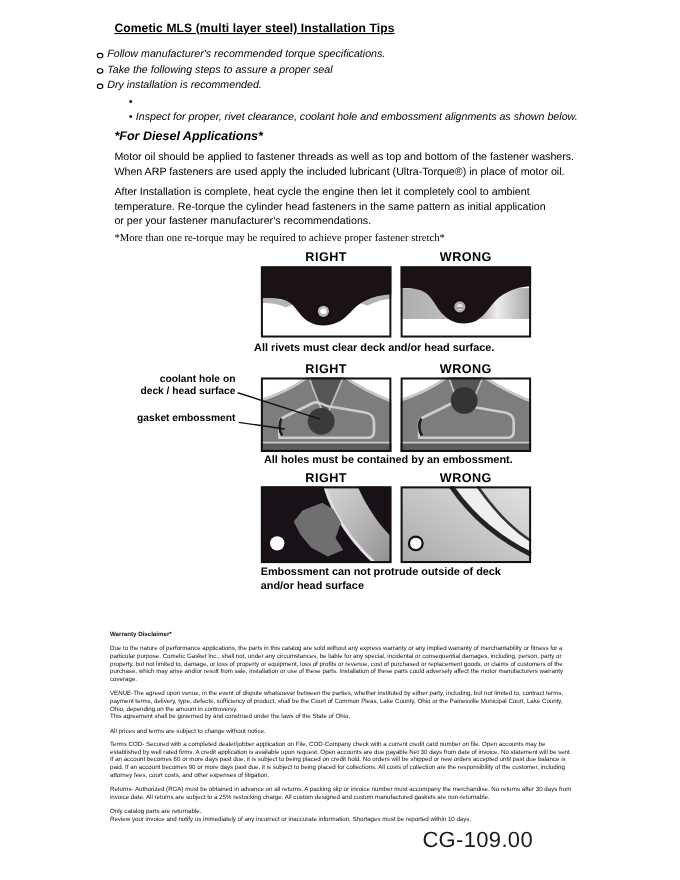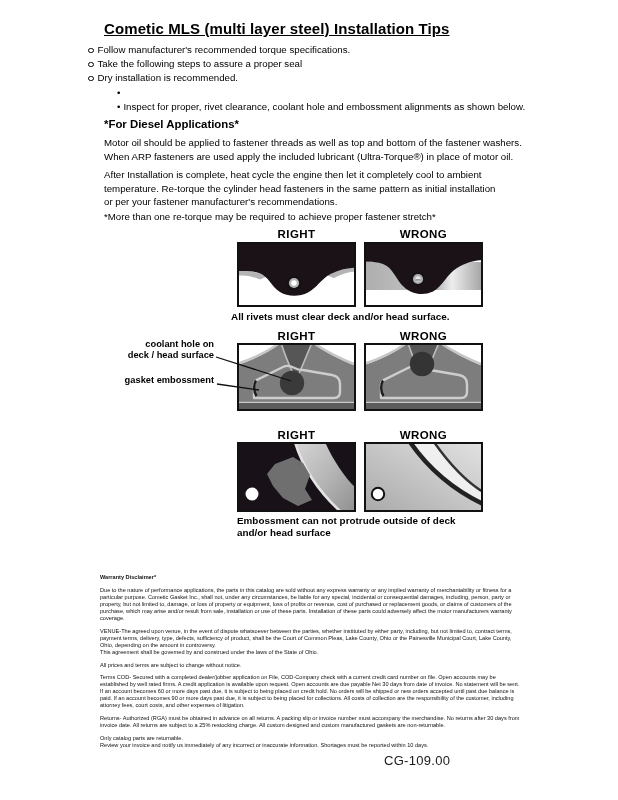--- a/index.html
+++ b/index.html
@@ -5,59 +5,59 @@
   html,body{margin:0;padding:0;}
   body{
     width:618px;height:800px;background:#ffffff;
     font-family:"Liberation Sans", sans-serif;color:#000;
     position:relative;overflow:hidden;
   }
   .page{position:absolute;inset:0;width:618px;height:800px;}
   .abs{position:absolute;}
 
   .doc-title{
-    left:104px;top:20px;font-size:15px;font-weight:bold;
+    left:104px;top:20px;font-size:11px;font-weight:bold;
     text-decoration:underline;letter-spacing:.1px;white-space:nowrap;
   }
 
   .bullets{left:88px;top:43px;width:470px;font-size:9.7px;line-height:14.2px;}
-  .b-row{display:flex;align-items:flex-start;}
+  .b-row{display:flex;align-items:flex-start;font-style:italic;}
   .b-marker{
     flex:0 0 auto;width:3.5px;height:3.5px;border:1px solid #000;border-radius:50%;
     margin:4.5px 4px 0 0;
   }
   .sub{margin-left:29px;}
   .s-marker{flex:0 0 auto;margin-right:3px;font-size:9.7px;}
   .s-marker::before{content:"\2022";}
 
-  .diesel-heading{left:104px;top:118px;font-size:11.4px;font-weight:bold;}
+  .diesel-heading{left:104px;top:118px;font-size:11.4px;font-weight:bold;font-style:italic;}
   .para{
     left:104px;width:452px;font-size:9.7px;line-height:13.7px;
     white-space:pre-line;
   }
   .p1{top:136px;}
   .p2{top:168px;}
-  .note{top:210px;}
+  .note{top:210px;font-family:Liberation Serif, serif;}
 
   .fig-label{width:119px;text-align:center;font-size:11.5px;font-weight:bold;letter-spacing:.4px;}
   .panel{display:block;}
   .fig-caption{font-size:9.9px;font-weight:bold;white-space:pre-line;line-height:11.5px;}
 
   .callout{
     left:98px;width:116px;text-align:right;font-size:9.3px;font-weight:bold;
     line-height:10.8px;white-space:pre-line;
   }
   .co1{top:339px;}
   .co2{top:375px;}
 
   .legal{left:100px;top:574px;width:424px;font-size:5.6px;line-height:6.9px;color:#111;}
   .legal .lg-head{font-weight:bold;margin:0 0 6.5px 0;}
   .legal p{margin:0 0 6px 0;white-space:pre-line;}
 
-  .page-code{left:384px;top:753px;font-size:13px;letter-spacing:.3px;color:#1b1b1b;}
+  .page-code{left:384px;top:753px;font-size:20px;letter-spacing:.3px;color:#1b1b1b;}
 
   .overlay{left:0;top:0;pointer-events:none;}
 </style>
 </head>
 <body>
 
 <div class="page">
 
   <div class="abs doc-title">Cometic MLS (multi layer steel) Installation Tips</div>
 
@@ -82,21 +82,21 @@
         <span class="s-marker"></span>
         <span>Inspect for proper, rivet clearance, coolant hole and embossment alignments as shown below.</span>
       </div>
     </div>
   </div>
 
   <div class="abs diesel-heading">*For Diesel Applications*</div>
   <div class="abs para p1">Motor oil should be applied to fastener threads as well as top and bottom of the fastener washers.
 When ARP fasteners are used apply the included lubricant (Ultra-Torque®) in place of motor oil.</div>
   <div class="abs para p2">After Installation is complete, heat cycle the engine then let it completely cool to ambient
-temperature. Re-torque the cylinder head fasteners in the same pattern as initial installation
+temperature. Re-torque the cylinder head fasteners in the same pattern as initial application
 or per your fastener manufacturer's recommendations.</div>
   <div class="abs para note">*More than one re-torque may be required to achieve proper fastener stretch*</div>
 
   <div class="abs fig-label" style="left:237px;top:228px;">RIGHT</div>
   <div class="abs fig-label" style="left:364px;top:228px;">WRONG</div>
 
   <svg class="abs panel" style="left:237px;top:242px;" width="119" height="65" viewBox="0 0 119 65">
     <rect x="0" y="0" width="119" height="65" fill="#ffffff"></rect>
     <path fill="#b4b4b4" d="M0,28.5 C11,28.5 21,30 31,34 L23,37.5 C14,33.5 6,33.5 0,33.5 Z"></path>
     <path fill="#b4b4b4" d="M119,25 C109,25.8 99,28.5 89,33 L97,36 C105,31.8 112,30 119,29.6 Z"></path>
@@ -159,20 +159,21 @@
     <path fill="#565656" d="M44,0 C48,12 52,22 56,30 C57.5,33 60.5,33 62,30 C66,22 70,11 75,0 Z"></path>
     <path fill="none" stroke="#bdbdbd" stroke-width="1.6" d="M44,0 C48,12 52,22 56,30 M62,30 C66,22 70,11 75,0"></path>
     <path fill="none" stroke="#cdcdcd" stroke-width="2.4" stroke-linejoin="round" d="M17,55 L17,42 Q17,38.5 20,36.8 L46,24 Q50,22 54,23.5 L60,26 Q63,27.2 66,27 L95,32 Q103,33.5 103,41 L103,49 Q103,55 97,55 Z"></path>
     <path fill="none" stroke="#1c1c1c" stroke-width="2.4" d="M19,37.5 C16.5,41 16.5,48.5 19.5,53"></path>
     <circle cx="58" cy="21" r="12.2" fill="#343434"></circle>
     <rect x="0" y="60" width="119" height="8" fill="#5d5d5d"></rect>
     <line x1="0" y1="59.4" x2="119" y2="59.4" stroke="#c9c9c9" stroke-width="1.4"></line>
     <rect x="1" y="1" width="117" height="66" fill="none" stroke="#111" stroke-width="2"></rect>
   </svg>
 
+  <div class="abs fig-caption" style="left:240px;top:413px;">All holes must be contained by an embossment.</div>
 
   <div class="abs fig-label" style="left:237px;top:429px;">RIGHT</div>
   <div class="abs fig-label" style="left:364px;top:429px;">WRONG</div>
 
   <svg class="abs panel" style="left:237px;top:442px;" width="119" height="70" viewBox="0 0 119 70">
     <defs>
       <linearGradient id="g3r" x1="0" y1="0" x2="1" y2="1">
         <stop offset="0" stop-color="#d6d6d6"></stop>
         <stop offset="0.55" stop-color="#b3b3b3"></stop>
         <stop offset="1" stop-color="#8f8f8f"></stop>

